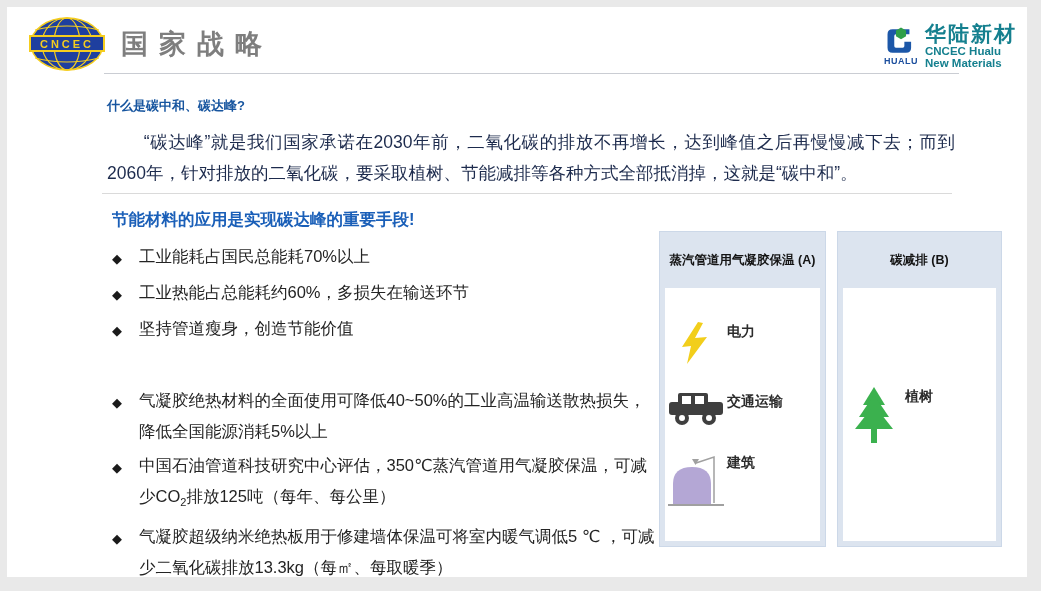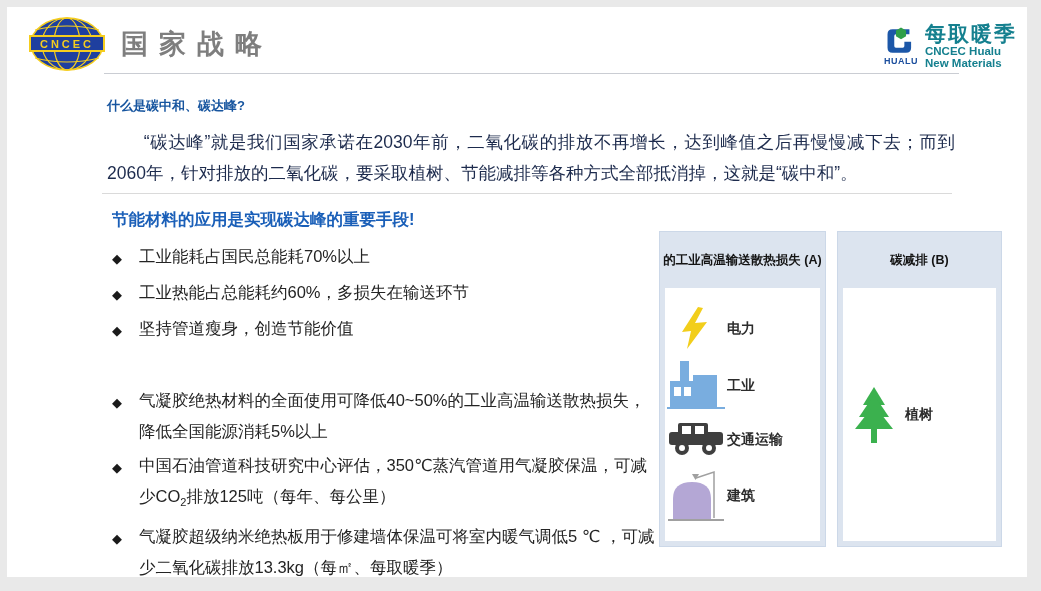--- a/index.html
+++ b/index.html
@@ -39,21 +39,21 @@
   .bt sub { font-size:11px; }
 
   
   .panel { position:absolute; top:224px; height:316px; background:#dce4ef; border:1px solid #ccd8e8; }
   .panel-a { left:652px; width:167px; }
   .panel-b { left:830px; width:165px; }
   .panel-header { height:56px; display:flex; align-items:center; justify-content:center;
                   font-size:12.5px; font-weight:bold; color:#141414; white-space:nowrap; }
   .panel-body { position:absolute; left:5px; right:5px; top:56px; bottom:5px; background:#ffffff;
                 display:flex; flex-direction:column; justify-content:space-evenly; padding:6px 0; }
-  .prow { display:flex; align-items:center; }
+  .prow { display:flex; align-items:flex-start; }
   .picon { width:62px; flex:none; display:flex; justify-content:center; }
   .plabel { font-size:14px; font-weight:bold; color:#2c2c2c; line-height:1.3; }
   .plabel-center { text-align:center; }
 </style>
 </head>
 <body>
 
 <div class="slide">
 
   <div class="header-row">
@@ -69,21 +69,21 @@
     <div class="page-title">国家战略</div>
     <div class="hualu-brand">
       <div class="hualu-mark">
         <svg width="34" height="32" viewBox="0 0 40 38">
           <path d="M30 5 H10 Q4 5 4 11 V27 Q4 33 10 33 H26 Q32 33 32 27 V20 H24 V25 Q24 27 22 27 H14 Q12 27 12 25 V13 Q12 11 14 11 H30 Z" fill="#1c57a8"></path>
           <polygon points="20,3 26,6.5 26,13.5 20,17 14,13.5 14,6.5" fill="#2f9e49"></polygon>
         </svg>
         <div class="hualu-logo-sub">HUALU</div>
       </div>
       <div class="hualu-text">
-        <div class="hualu-cn">每取暖季</div>
+        <div class="hualu-cn">华陆新材</div>
         <div class="hualu-en">CNCEC Hualu</div>
         <div class="hualu-en">New Materials</div>
       </div>
     </div>
   </div>
   <div class="title-line"></div>
 
   <div class="intro-heading">什么是碳中和、碳达峰?</div>
   <div class="intro-para">“碳达峰”就是我们国家承诺在2030年前，二氧化碳的排放不再增长，达到峰值之后再慢慢减下去；而到2060年，针对排放的二氧化碳，要采取植树、节能减排等各种方式全部抵消掉，这就是“碳中和”。</div>
   <div class="divider2"></div>
@@ -113,42 +113,29 @@
       <span class="dm">◆</span>
       <span class="bt"><span>中国石油管道科技研究中心评估，350℃蒸汽管道用气凝胶保温，可减少CO</span><sub>2</sub><span>排放125吨（每年、每公里）</span></span>
     </div>
     <div class="bullet">
       <span class="dm">◆</span>
       <span class="bt">气凝胶超级纳米绝热板用于修建墙体保温可将室内暖气调低5 ℃ ，可减少二氧化碳排放13.3kg（每㎡、每取暖季）</span>
     </div>
   </div>
 
   <div class="panel panel-a">
-    <div class="panel-header">的工业高温输送散热损失 (A)</div>
+    <div class="panel-header">蒸汽管道用气凝胶保温 (A)</div>
     <div class="panel-body">
       <div class="prow">
         <span class="picon">
           <svg width="30" height="42" viewBox="0 0 30 42">
             <polygon points="17,0 1,25 10,24 6,42 26,15 14,16 22,1" fill="#f2ce1b"></polygon>
           </svg>
         </span>
         <span class="plabel">电力</span>
-      </div>
-      <div class="prow">
-        <span class="picon">
-          <svg width="58" height="48" viewBox="0 0 58 48">
-            <rect x="13" y="0" width="9" height="20" fill="#79addf"></rect>
-            <rect x="3" y="20" width="23" height="26" fill="#79addf"></rect>
-            <rect x="26" y="14" width="24" height="32" fill="#79addf"></rect>
-            <rect x="7" y="26" width="7" height="9" fill="#ffffff"></rect>
-            <rect x="17" y="26" width="7" height="9" fill="#ffffff"></rect>
-            <line x1="0" y1="47" x2="58" y2="47" stroke="#79addf" stroke-width="2"></line>
-          </svg>
-        </span>
-        <span class="plabel">工业</span>
       </div>
       <div class="prow">
         <span class="picon">
           <svg width="56" height="34" viewBox="0 0 56 34">
             <rect x="10" y="1" width="30" height="14" rx="2" fill="#3f3f3f"></rect>
             <rect x="1" y="10" width="54" height="13" rx="3" fill="#3f3f3f"></rect>
             <rect x="14" y="4" width="9" height="8" fill="#ffffff"></rect>
             <rect x="27" y="4" width="9" height="8" fill="#ffffff"></rect>
             <circle cx="14" cy="26" r="7" fill="#3f3f3f"></circle>
             <circle cx="14" cy="26" r="3" fill="#ffffff"></circle>

